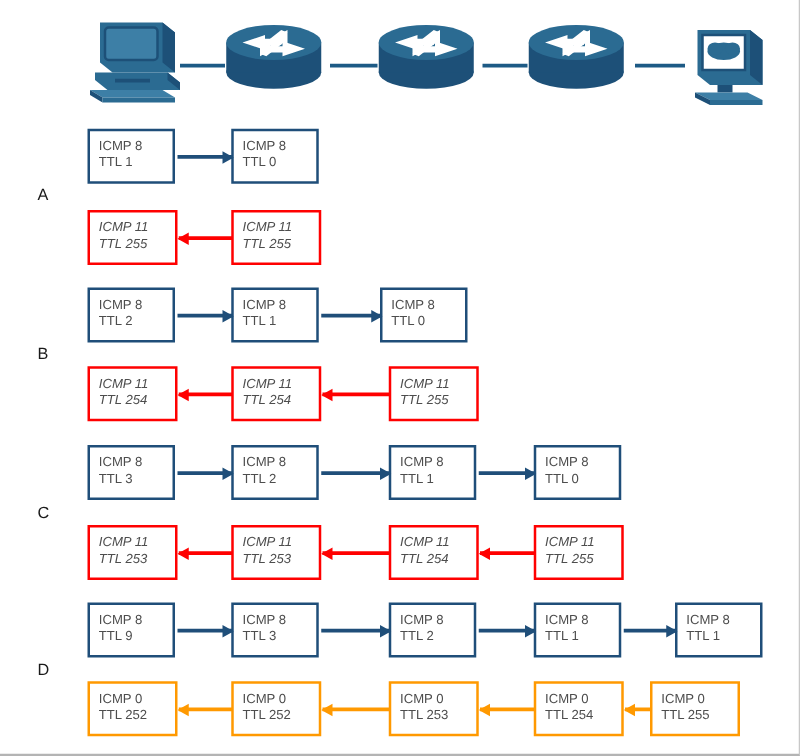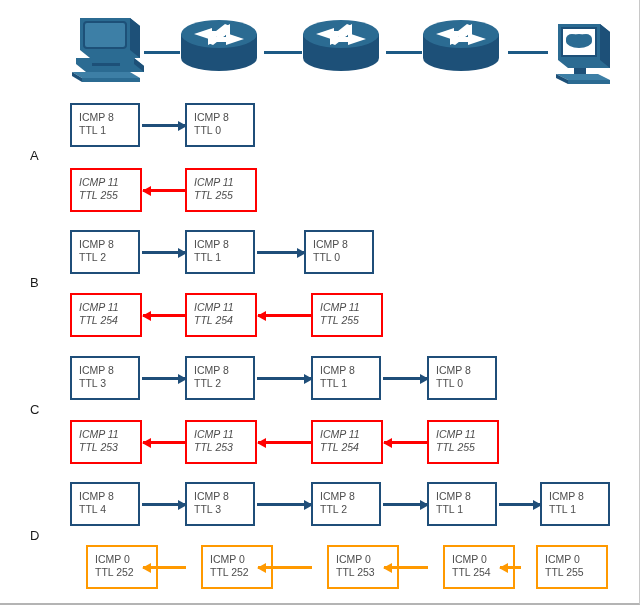--- a/index.html
+++ b/index.html
@@ -61,21 +61,21 @@
     border: 2px solid #1f4e79;
     padding: 6px 0 0 7px;
     font-size: 10.5px;
     line-height: 13px;
     color: #4d4d4d;
     font-family: "Liberation Sans", sans-serif;
     white-space: nowrap;
   }
   .pkt.req   { border-color: #1f4e79; }
   .pkt.err   { border-color: #ff0000; width: 72px; font-style: italic; }
-  .pkt.reply { border-color: #ff9900; width: 72px; margin-left: 16px; }
+  .pkt.reply { border-color: #ff9900; width: 72px; }
   .pkt .l1, .pkt .l2 { display: block; }
 
   
   .arrow {
     position: absolute;
     height: 3px;
   }
   .arrow .shaft {
     position: absolute;
     left: 0;
@@ -314,21 +314,21 @@
   </div>
   <div class="arrow left c-red" style="left:384px;top:441px;width:44px;">
     <span class="shaft"></span>
     <span class="head"></span>
   </div>
 
   <div class="section-letter" style="top:528px;">D</div>
 
   <div class="pkt req" style="left:70px;top:482px;">
     <span class="l1">ICMP 8</span>
-    <span class="l2">TTL 4</span>
+    <span class="l2">TTL 9</span>
   </div>
   <div class="pkt req" style="left:185px;top:482px;">
     <span class="l1">ICMP 8</span>
     <span class="l2">TTL 3</span>
   </div>
   <div class="pkt req" style="left:311px;top:482px;">
     <span class="l1">ICMP 8</span>
     <span class="l2">TTL 2</span>
   </div>
   <div class="pkt req" style="left:427px;top:482px;">

